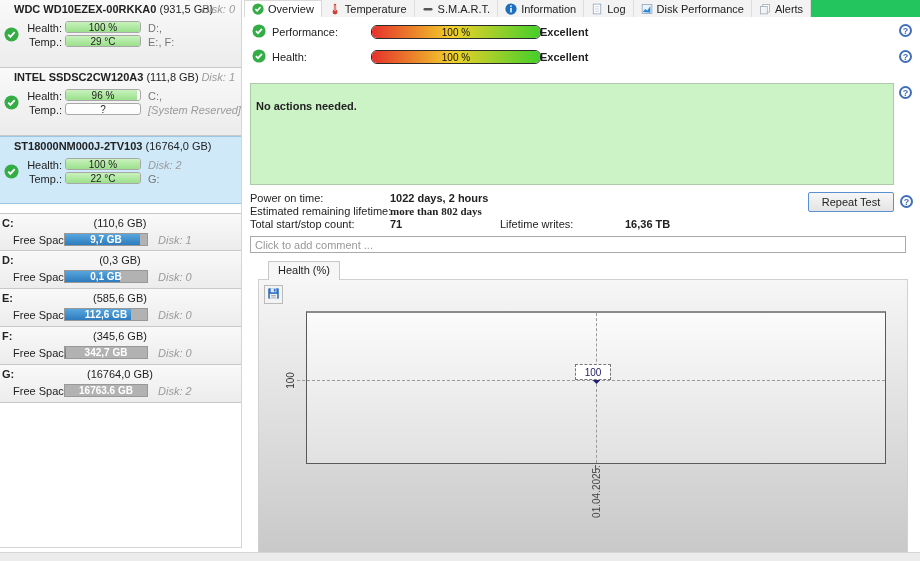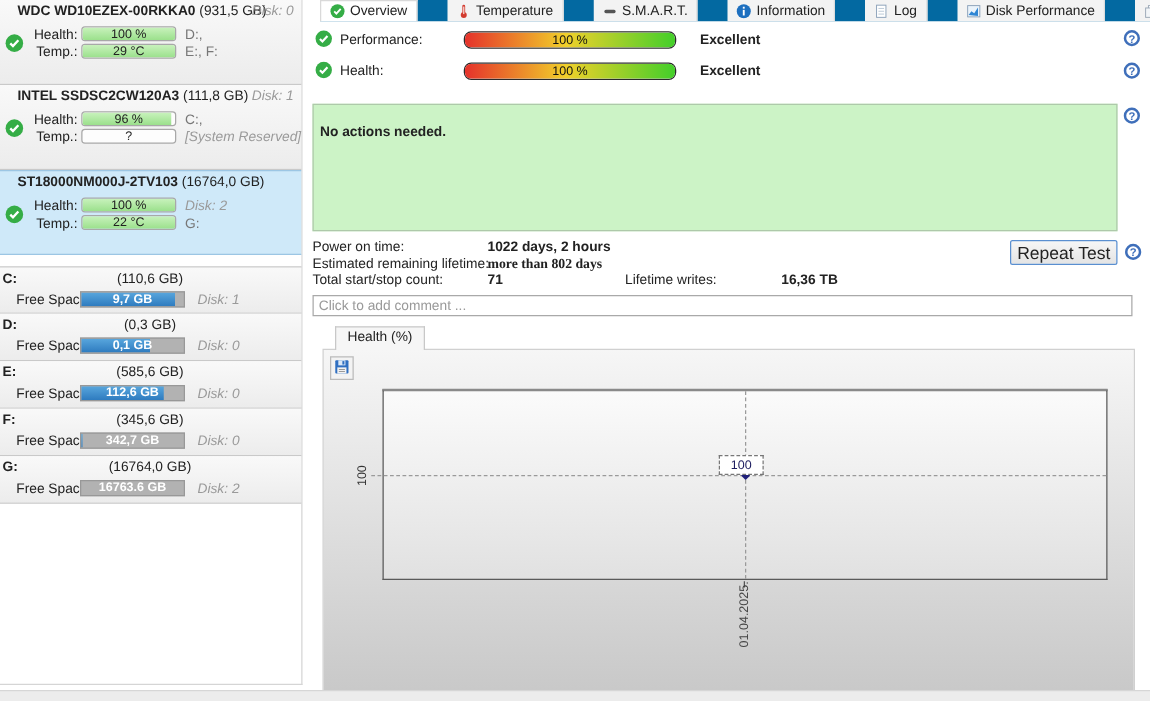--- a/index.html
+++ b/index.html
@@ -35,49 +35,49 @@
   .v-size { position:absolute; left:40px; top:3px; width:160px; text-align:center; }
   .v-free-label { position:absolute; left:13px; top:20px; }
   .vbar { position:absolute; left:64px; top:19px; width:84px; height:13px; background:#b2b2b2;
           border:1px solid #989898; overflow:hidden; }
   .vbar .vfill { height:100%; background:linear-gradient(#58a6dd,#2e7bbf); }
   .vbar .vtxt { position:absolute; left:0; top:0; width:100%; text-align:center; font-size:10px;
                 font-weight:bold; line-height:12px; color:#fff; }
   .v-disk { position:absolute; left:158px; top:20px; font-style:italic; color:#9a9a9a; }
 
   
-  .tabbar { position:absolute; left:256px; top:0; right:0; height:17px; display:flex; background:#0369a1;gap:24px; }
+  .tabbar { position:absolute; left:244px; top:0; right:0; height:17px; display:flex; background:#22c55e; }
   .tab { display:flex; align-items:center; gap:4px; padding:0 7px; background:#f3f3f3;
          border-right:1px solid #ddd; color:#222; cursor:default; white-space:nowrap; }
   .tab.active { background:#fff; border:1px solid #d9d9d9; border-bottom:none; }
   .ticon { width:12px; height:12px; display:inline-block; }
   .ov-icon { position:absolute; left:252px; width:14px; height:14px; }
   .ov-label { position:absolute; left:272px; }
   .gradebar { position:absolute; left:371px; width:170px; height:14px; border:1px solid #2b2b2b;
               border-radius:6px; overflow:hidden; background:#fff; }
   .gradebar .gfill { height:100%; background:linear-gradient(90deg,#e5322b,#f1d02a 48%,#43cf2a); }
   .gradebar .gtxt { position:absolute; left:0; top:0; width:100%; text-align:center; font-size:10px;
                     line-height:13px; color:#111; }
-  .rating { position:absolute; left:560px; font-weight:bold;text-align:center; }
+  .rating { position:absolute; left:540px; font-weight:bold;text-align:center; }
   .help { position:absolute; width:13px; height:13px; border:2px solid #3f6fba; border-radius:50%;
           color:#3f6fba; font-weight:bold; font-size:9px; display:flex; align-items:center;
           justify-content:center; background:#fff; }
 
   .status-box { position:absolute; left:250px; top:83px; width:644px; height:102px;
                 background:#ccf3c6; border:1px solid #aec9aa; padding:3px 5px; color:#222; }
   .status-box .action { font-weight:bold; margin-top:13px; }
 
   .stat-label { position:absolute; left:250px; }
   .stat-value { position:absolute; left:390px; font-weight:bold; }
   .stat-label2 { position:absolute; left:500px;text-align:center; }
   .stat-value2 { position:absolute; left:625px; font-weight:bold; }
 
   .btn-repeat { position:absolute; left:808px; top:192px; width:86px; height:20px;
                 border:1px solid #5a8fd0; border-radius:2px; background:linear-gradient(#f6f6f6,#e4e4e4);
-                font-family:"Liberation Sans", sans-serif; font-size:14px; color:#222; }
+                font-family:"Liberation Sans", sans-serif; font-size:11px; color:#222; }
 
   .comment-input { position:absolute; left:250px; top:236px; width:656px; height:17px;
                    border:1px solid #a9a9a9; font-family:"Liberation Sans", sans-serif;
                    font-size:11px; padding:0 4px; color:#333; }
   .comment-input::placeholder { color:#999; }
 
   .chart-tab { position:absolute; left:268px; top:261px; height:19px; padding:2px 9px 0 9px;
                background:#f6f6f6; border:1px solid #c8c8c8; border-bottom:none; z-index:2; }
   .chart-panel { position:absolute; left:258px; top:279px; width:650px; height:308px;
                  background:linear-gradient(#f6f6f6,#c3c3c3); border:1px solid #d0d0d0; }

